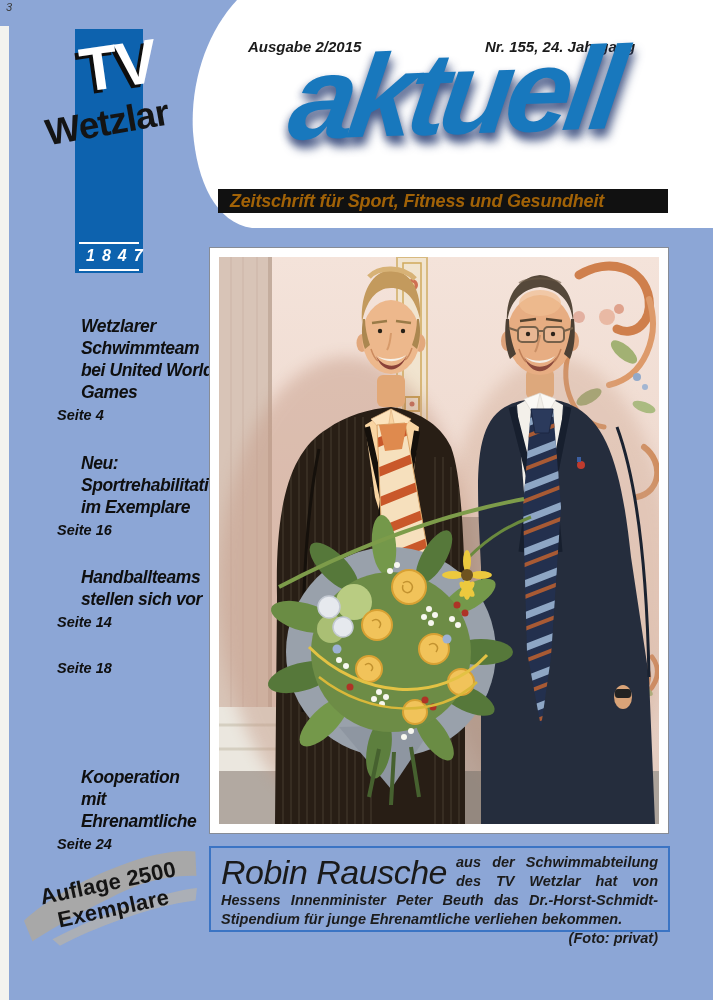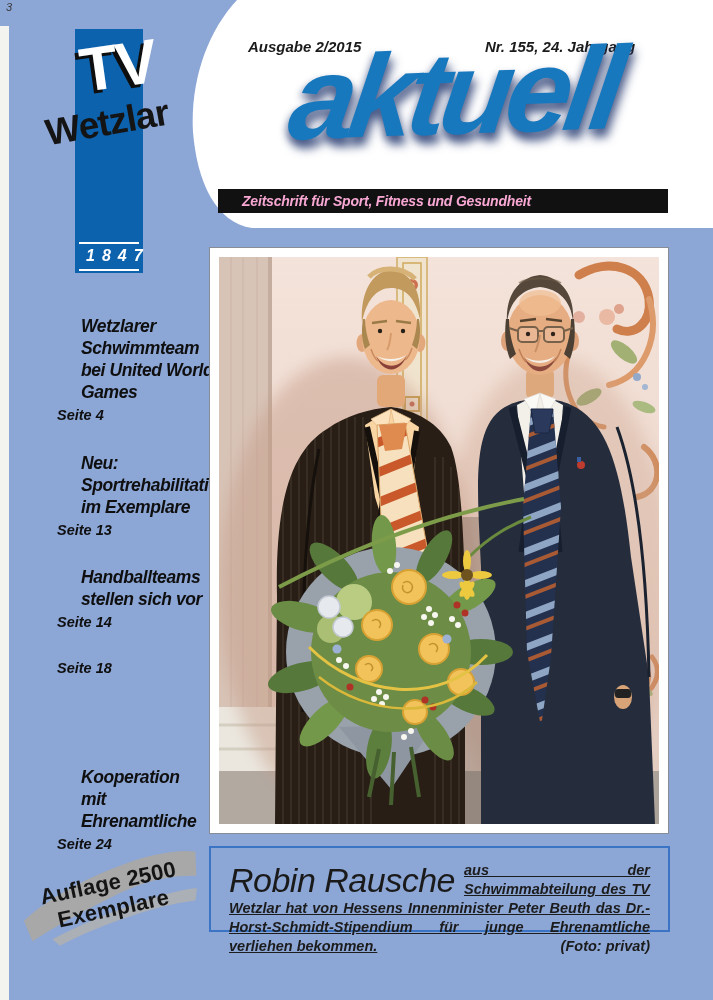--- a/index.html
+++ b/index.html
@@ -25,21 +25,21 @@
     font-size:118px; font-style:italic; font-weight:bold; letter-spacing:-7px;
     color:#1878bd; text-align:center; line-height:170px;
     transform:skewX(-10deg) rotate(-2deg);
     text-shadow:4px 9px 9px rgba(42,62,115,0.75), -2px 4px 7px rgba(42,62,115,0.45);
   }
   .tagline-bar {
     position:absolute; left:218px; top:189px; width:450px; height:24px; background:#111;
     display:flex; align-items:center;
   }
   .tagline {
-    color:#f9a8d4; font-size:14px; font-style:italic; font-weight:bold; padding-left:24px;
+    color:#a16207; font-size:18px; font-style:italic; font-weight:bold; padding-left:12px;
     white-space:nowrap; letter-spacing:-0.2px;
   }
 
   
   .logo-box { position:absolute; left:75px; top:29px; width:68px; height:244px; background:#0d62ae; }
   .logo-abbr {
     position:absolute; left:80px; top:30px; font-size:62px; font-weight:bold; color:#fff;
     transform:rotate(-8deg); letter-spacing:-2px;
     text-shadow:-4px 3px 0 #0e0e0e;
   }
@@ -68,21 +68,21 @@
     position:absolute; left:209px; top:247px; width:460px; height:587px;
     background:#fff; border:1px solid #878c96; padding:9px; box-sizing:border-box;
   }
   .photo-frame svg { display:block; width:100%; height:100%; }
 
   
   .caption-box {
     position:absolute; left:209px; top:846px; width:461px; height:86px; box-sizing:border-box;
     border:2px solid #3b74c4; padding:5px 10px 4px 10px; color:#1c1c1c;
   }
-  .caption-text { margin:8px; font-size:14.5px; line-height:19px; font-style:italic; font-weight:bold; text-align:justify;text-decoration:underline; }
+  .caption-text { margin:0; font-size:14.5px; line-height:19px; font-style:italic; font-weight:bold; text-align:justify; }
   .caption-name {
     float:left; font-size:34px; line-height:37px; font-weight:normal; font-style:italic;
     letter-spacing:-0.5px; padding:1px 9px 0 0; color:#1a1a1a;
   }
   .caption-credit { float:right; }
 
   
   .print-run { position:absolute; left:16px; top:856px; width:192px; height:92px; transform:rotate(-12deg); }
   .print-run svg { position:absolute; left:0; top:0; width:100%; height:100%; }
   .print-run-text { position:relative; text-align:center; padding-top:14px; color:#141414; }
@@ -119,21 +119,21 @@
       <div class="toc-title">Wetzlarer
 Schwimmteam
 bei United World
 Games</div>
       <div class="toc-page">Seite 4</div>
     </div>
     <div class="toc-item">
       <div class="toc-title">Neu:
 Sportrehabilitation
 im Exemplare</div>
-      <div class="toc-page">Seite 13</div>
+      <div class="toc-page">Seite 16</div>
     </div>
     <div class="toc-item">
       <div class="toc-title">Handballteams
 stellen sich vor</div>
       <div class="toc-page">Seite 14</div>
     </div>
     <div class="toc-item">
       <div class="toc-page">Seite 18</div>
     </div>
     <div class="toc-item">

